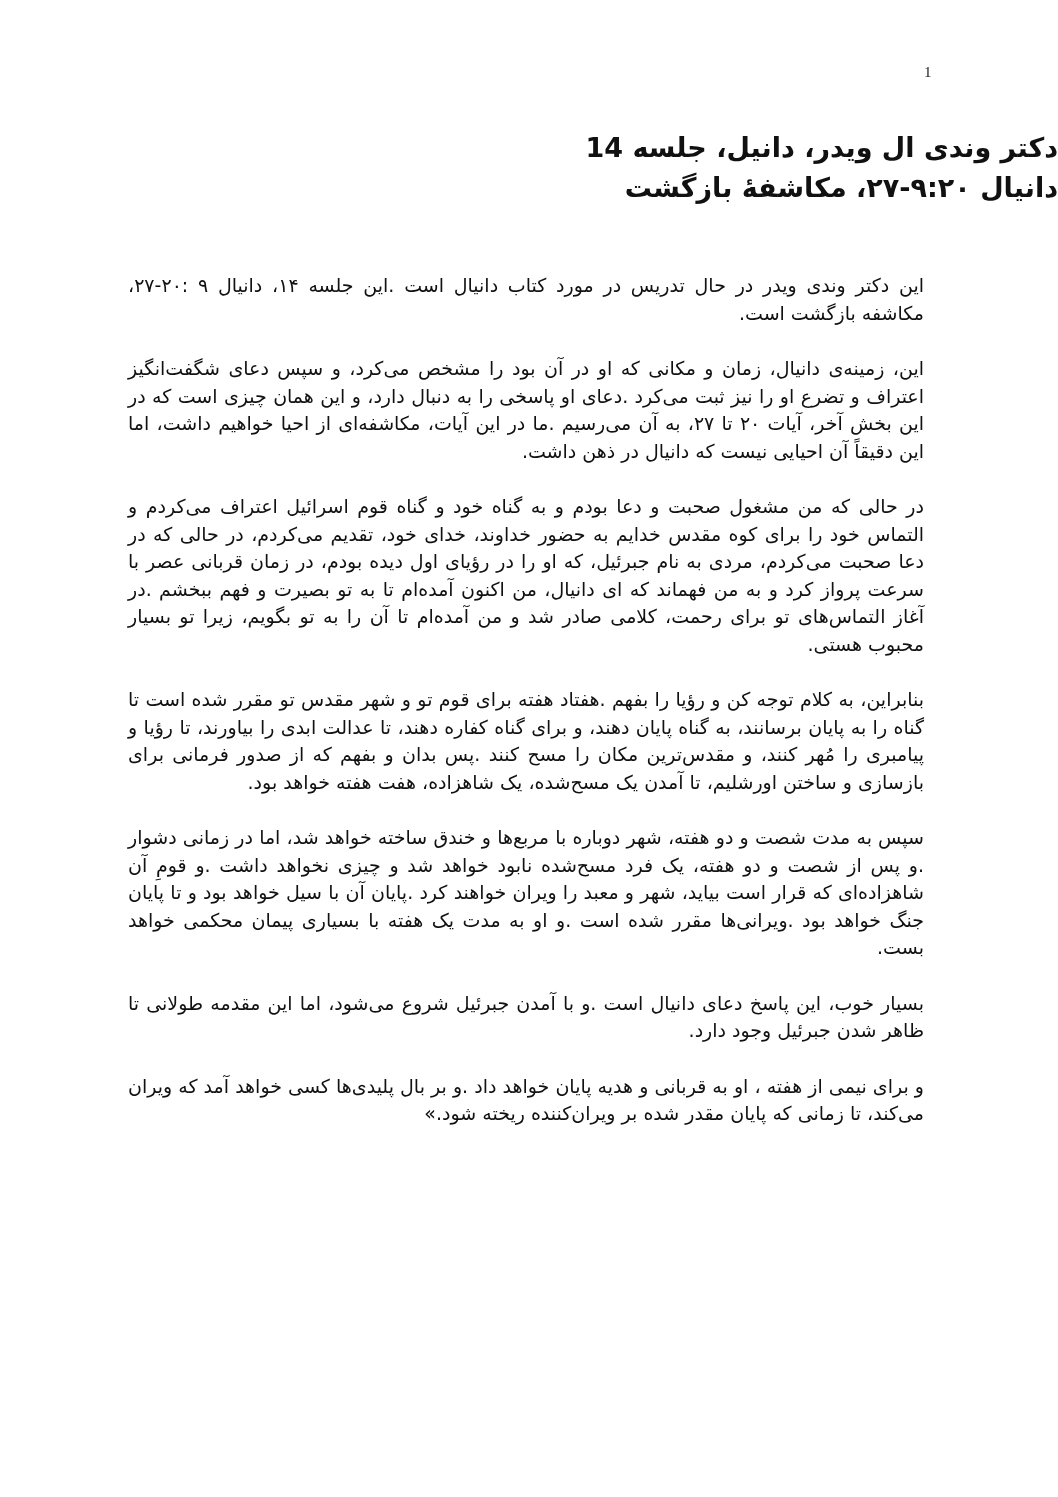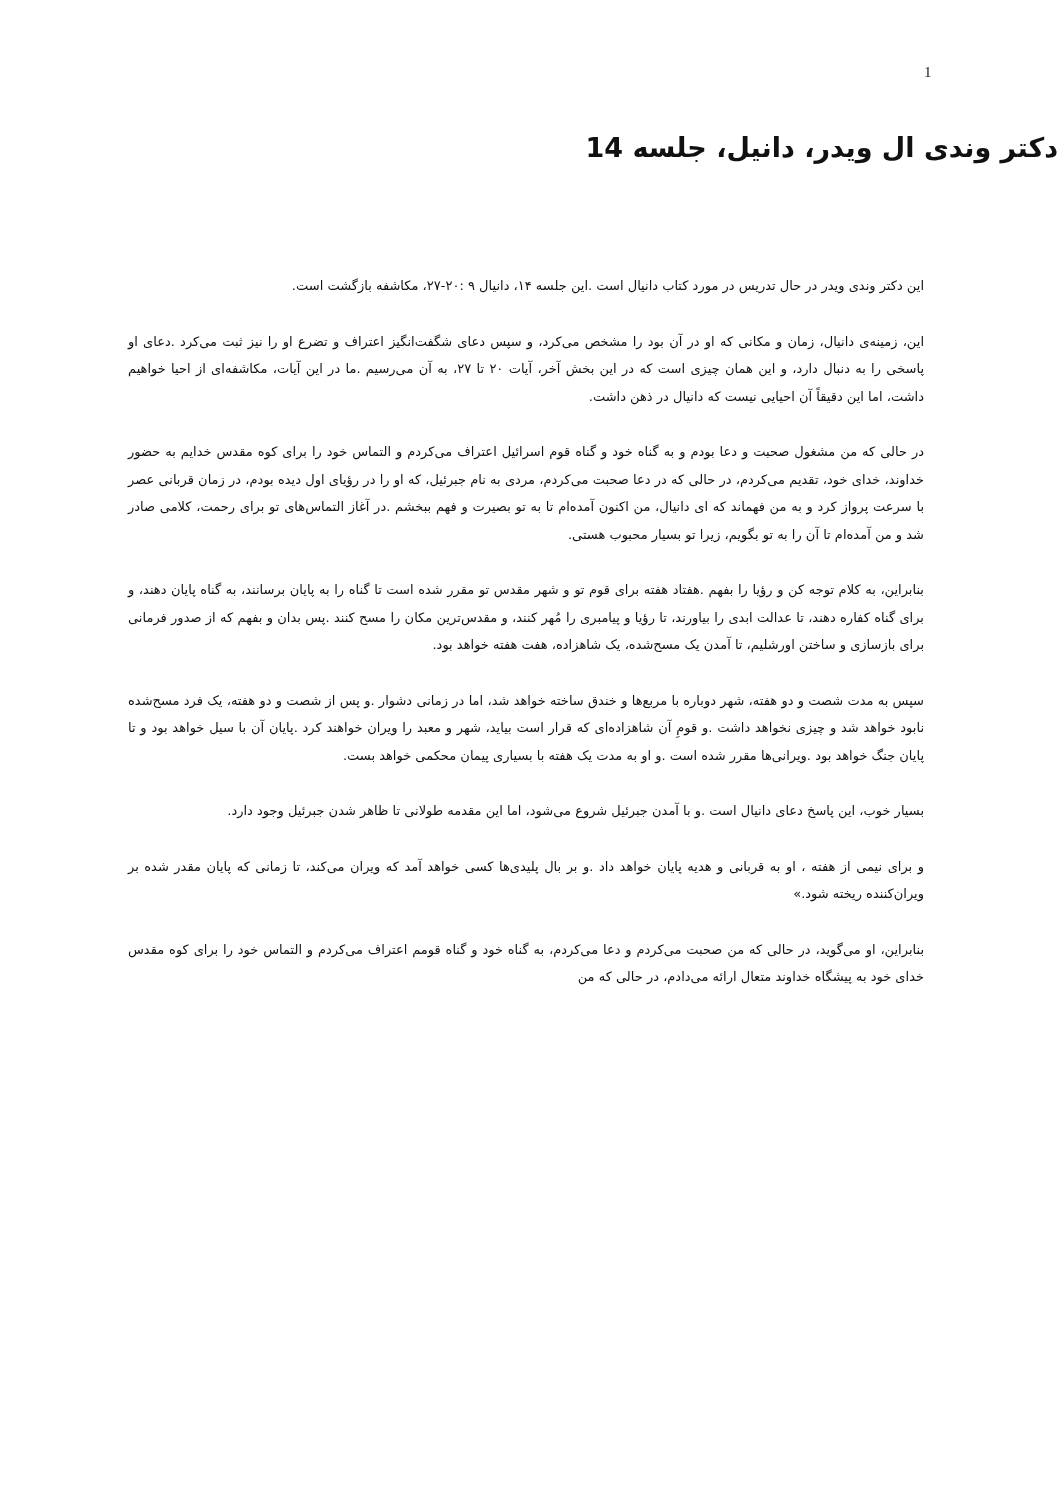--- a/index.html
+++ b/index.html
@@ -2,33 +2,33 @@
 <html><head>
 <meta charset="utf-8">
 <style>
   html, body { margin: 0; padding: 0; background: #ffffff; }
   body { width: 1058px; height: 1497px; position: relative; overflow: hidden; color: #111; }
   .page-num { position: absolute; top: 64px; left: 924px; font-family: "Liberation Serif", serif; font-size: 15px; color: #222; }
   .title-block { position: absolute; top: 128px; left: 0; width: 1058px; text-align: right; }
   .title-line { font-family: "DejaVu Sans", sans-serif; font-weight: bold; font-size: 27px; line-height: 40px; direction: rtl; unicode-bidi: plaintext; }
   .copyright { font-family: "DejaVu Sans", sans-serif; font-size: 17px; line-height: 26px; margin-top: 4px; direction: ltr; }
   .body { position: absolute; top: 272px; left: 128px; width: 796px; }
-  .para { font-family: "DejaVu Sans", sans-serif; font-size: 13px; line-height: 27.5px; direction: rtl; text-align: justify; text-align-last: right; margin: 0 0 28px 0; }
+  .para { font-family: "DejaVu Sans", sans-serif; font-size: 19px; line-height: 27.5px; direction: rtl; text-align: justify; text-align-last: right; margin: 0 0 28px 0; }
 </style>
 </head>
 <body>
 
 <div class="page-num">1</div>
 
 <div class="title-block">
   <div class="title-line">دکتر وندی ال ویدر، دانیل، جلسه 14</div>
+  <div class="title-line">دانیال ۹:۲۰-۲۷، مکاشفۀ بازگشت</div>
 </div>
 
 <div class="body">
   <p class="para">این دکتر وندی ویدر در حال تدریس در مورد کتاب دانیال است .این جلسه ۱۴، دانیال ۹ :۲۰-۲۷، مکاشفه بازگشت است.</p>
   <p class="para">این، زمینه‌ی دانیال، زمان و مکانی که او در آن بود را مشخص می‌کرد، و سپس دعای شگفت‌انگیز اعتراف و تضرع او را نیز ثبت می‌کرد .دعای او پاسخی را به دنبال دارد، و این همان چیزی است که در این بخش آخر، آیات ۲۰ تا ۲۷، به آن می‌رسیم .ما در این آیات، مکاشفه‌ای از احیا خواهیم داشت، اما این دقیقاً آن احیایی نیست که دانیال در ذهن داشت.</p>
   <p class="para">در حالی که من مشغول صحبت و دعا بودم و به گناه خود و گناه قوم اسرائیل اعتراف می‌کردم و التماس خود را برای کوه مقدس خدایم به حضور خداوند، خدای خود، تقدیم می‌کردم، در حالی که در دعا صحبت می‌کردم، مردی به نام جبرئیل، که او را در رؤیای اول دیده بودم، در زمان قربانی عصر با سرعت پرواز کرد و به من فهماند که ای دانیال، من اکنون آمده‌ام تا به تو بصیرت و فهم ببخشم .در آغاز التماس‌های تو برای رحمت، کلامی صادر شد و من آمده‌ام تا آن را به تو بگویم، زیرا تو بسیار محبوب هستی.</p>
   <p class="para">بنابراین، به کلام توجه کن و رؤیا را بفهم .هفتاد هفته برای قوم تو و شهر مقدس تو مقرر شده است تا گناه را به پایان برسانند، به گناه پایان دهند، و برای گناه کفاره دهند، تا عدالت ابدی را بیاورند، تا رؤیا و پیامبری را مُهر کنند، و مقدس‌ترین مکان را مسح کنند .پس بدان و بفهم که از صدور فرمانی برای بازسازی و ساختن اورشلیم، تا آمدن یک مسح‌شده، یک شاهزاده، هفت هفته خواهد بود.</p>
   <p class="para">سپس به مدت شصت و دو هفته، شهر دوباره با مربع‌ها و خندق ساخته خواهد شد، اما در زمانی دشوار .و پس از شصت و دو هفته، یک فرد مسح‌شده نابود خواهد شد و چیزی نخواهد داشت .و قومِ آن شاهزاده‌ای که قرار است بیاید، شهر و معبد را ویران خواهند کرد .پایان آن با سیل خواهد بود و تا پایان جنگ خواهد بود .ویرانی‌ها مقرر شده است .و او به مدت یک هفته با بسیاری پیمان محکمی خواهد بست.</p>
   <p class="para">بسیار خوب، این پاسخ دعای دانیال است .و با آمدن جبرئیل شروع می‌شود، اما این مقدمه طولانی تا ظاهر شدن جبرئیل وجود دارد.</p>
   <p class="para">و برای نیمی از هفته ، او به قربانی و هدیه پایان خواهد داد .و بر بال پلیدی‌ها کسی خواهد آمد که ویران می‌کند، تا زمانی که پایان مقدر شده بر ویران‌کننده ریخته شود.»</p>
-  <p class="para">بنابراین، او می‌گوید، در حالی که من صحبت می‌کردم و دعا می‌کردم، به گناه خود و گناه قومم اعتراف می‌کردم و التماس خود را برای کوه مقدس خدای خود به پیشگاه خداوند متعال ارائه می‌دادم، در حالی که من</p>
 </div>
 
 </body></html>

